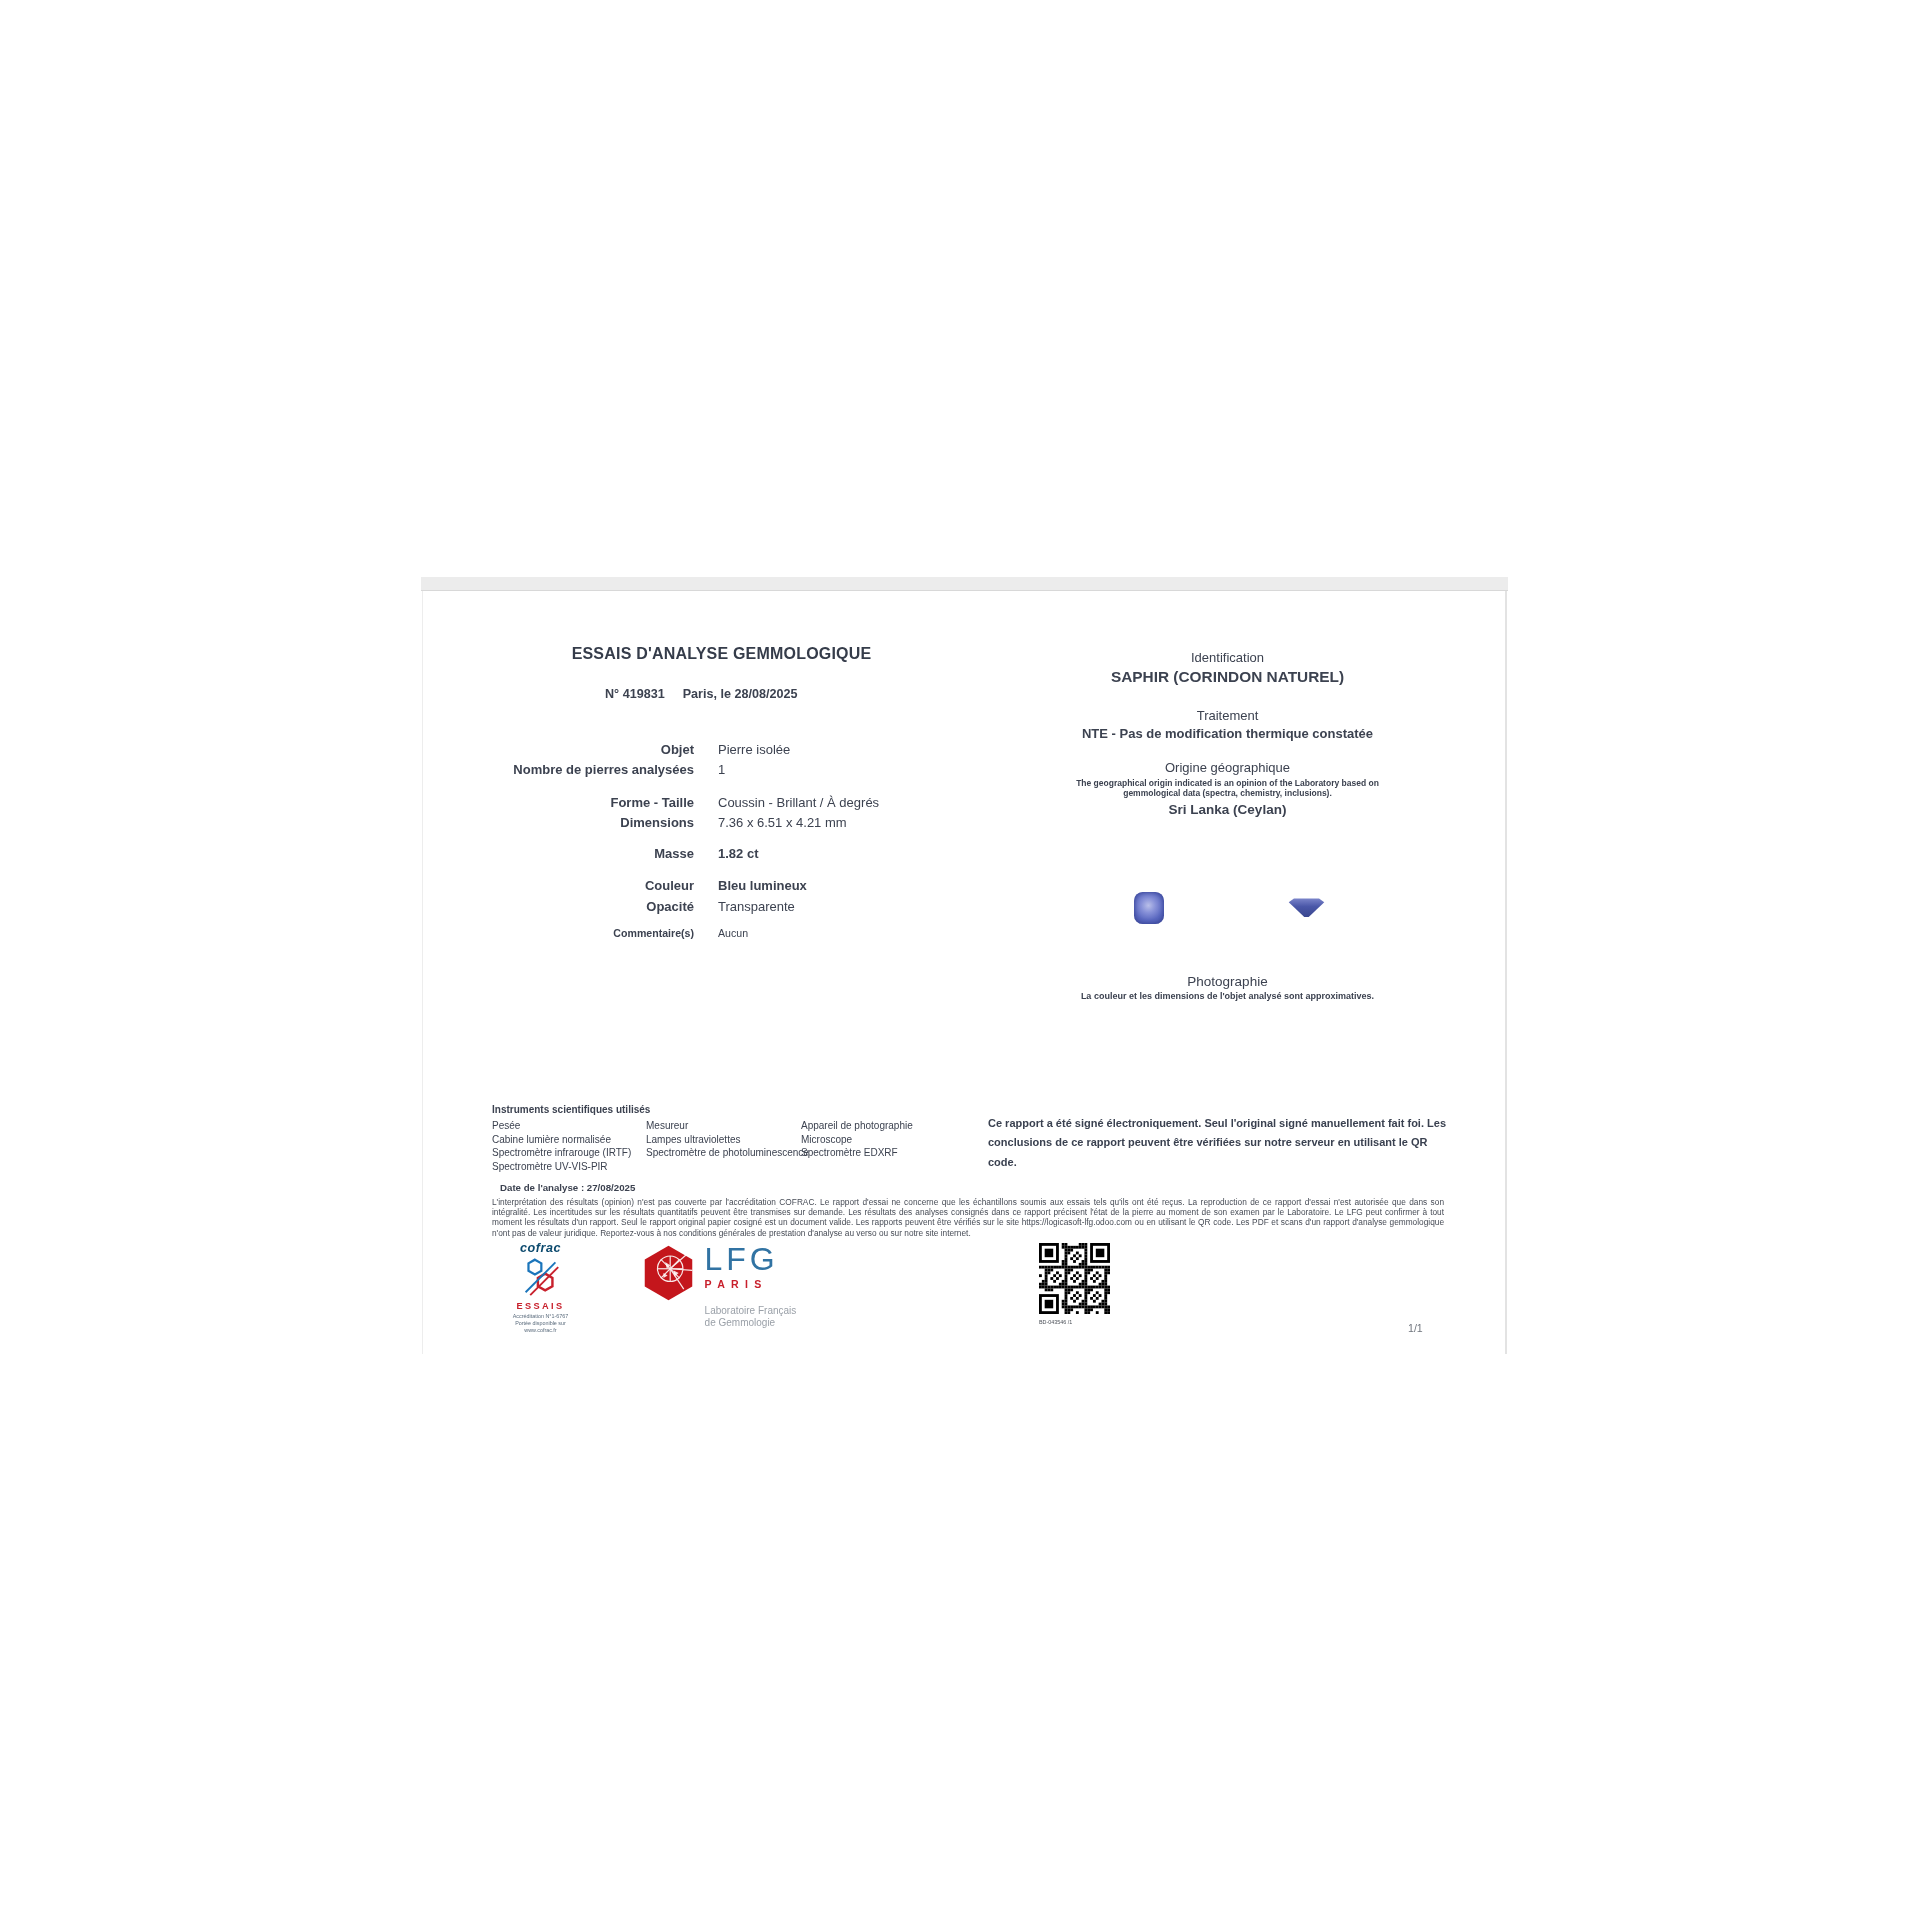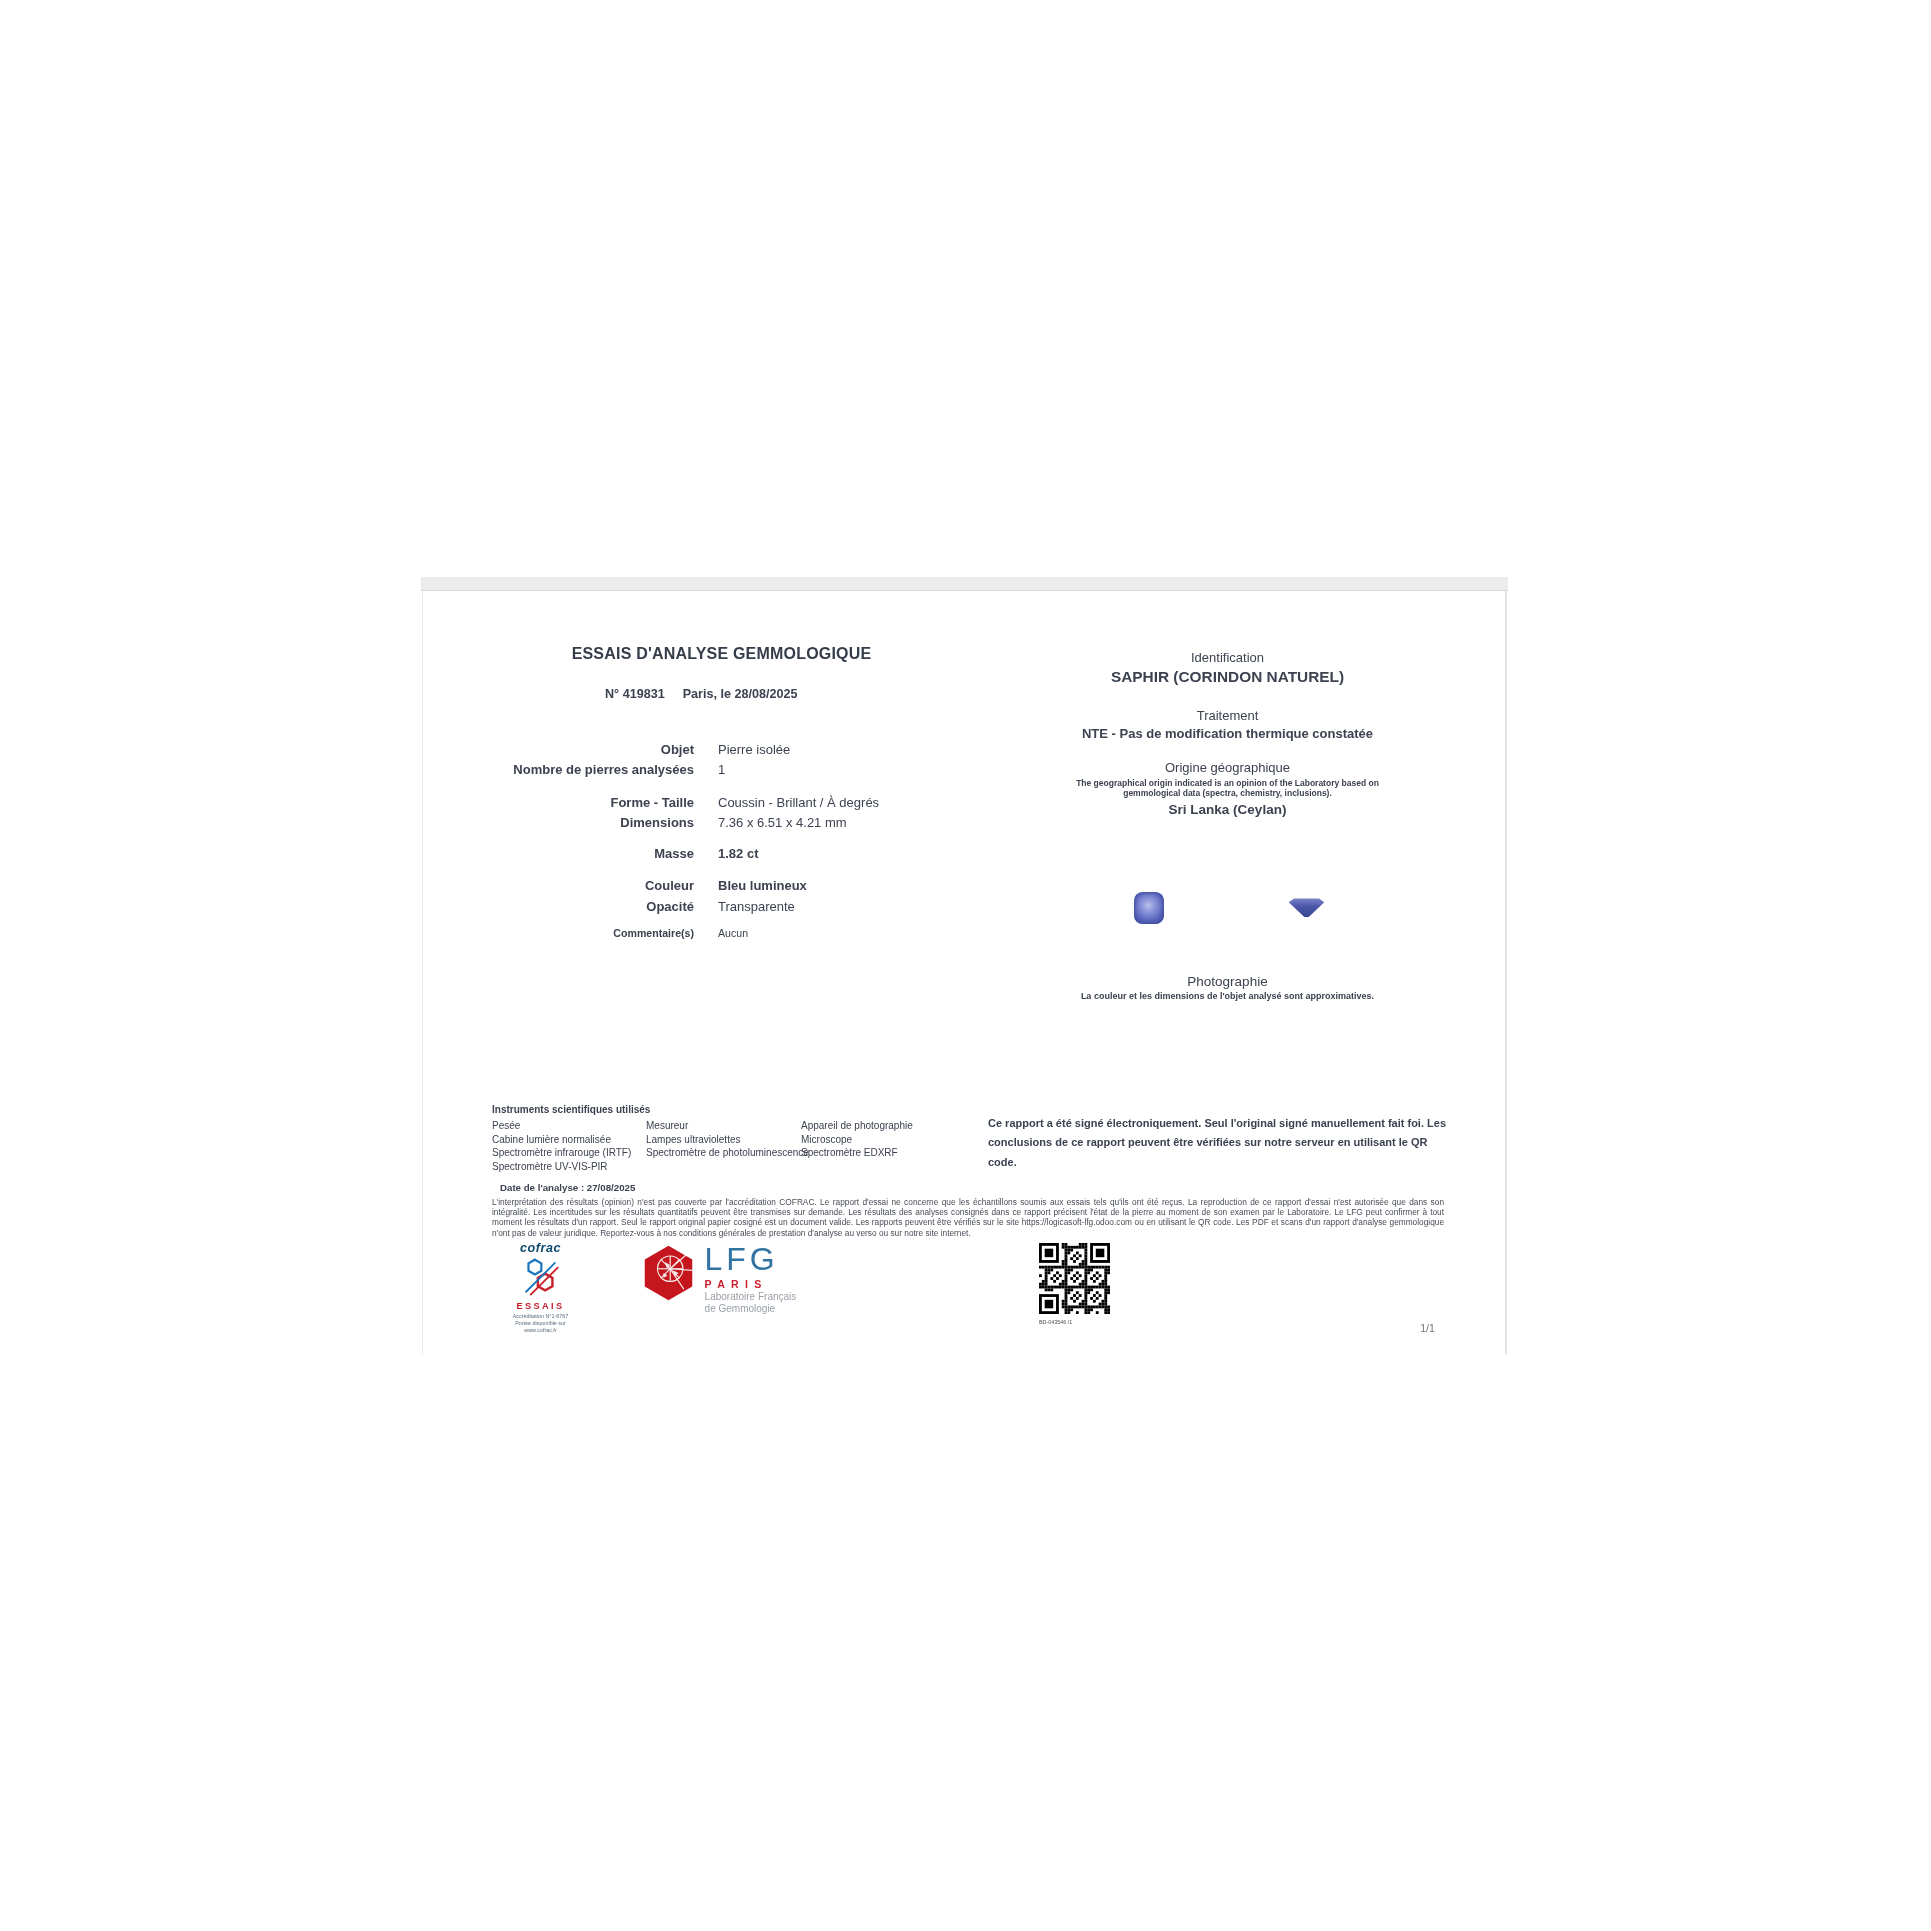--- a/index.html
+++ b/index.html
@@ -43,26 +43,26 @@
   .date-line{left:77px;top:605px;font-size:9.7px;font-weight:600;}
   .disclaimer{left:69px;top:620px;width:952px;font-size:8.3px;line-height:10.2px;text-align:justify;color:#474c56;}
   .cofrac{left:69px;top:664px;width:97px;text-align:center;}
   .cofrac-brand{font-size:12.6px;font-weight:700;font-style:italic;color:#0c4a6e;letter-spacing:0.5px;}
   .cofrac-essais{font-size:9.2px;font-weight:700;color:#c8202c;letter-spacing:2.4px;margin-top:1px;}
   .cofrac-small{font-size:5.4px;line-height:7.2px;color:#5a6b7c;margin-top:1.9px;}
   .lfg{left:220px;top:668px;display:flex;gap:10.6px;align-items:flex-start;}
   .lfg-text{display:flex;flex-direction:column;align-items:flex-start;}
   .lfg-acronym{font-size:32px;line-height:29px;font-weight:400;letter-spacing:3.9px;color:#3173a3;}
   .lfg-city{font-size:10.6px;font-weight:700;letter-spacing:6.3px;color:#c8202c;margin-top:3.9px;}
-  .lfg-sub{font-size:10px;line-height:12.6px;color:#9aa0a8;margin-top:1px;}
+  .lfg-sub{font-size:10px;line-height:12.6px;color:#9aa0a8;margin-top:15px;}
   .qr-wrap{left:616px;top:666px;width:73px;text-align:left;}
   .qr-caption{font-size:5.4px;color:#4a4f57;margin-top:1px;}
   .addr{left:693px;top:671px;width:377px;text-align:center;font-size:11.8px;line-height:15.3px;}
   .addr .b{font-weight:700;}
-  .pagenum{left:985px;top:745px;width:39px;text-align:center;font-size:10.6px;color:#70757e;}
+  .pagenum{left:985px;top:745px;width:39px;font-size:10.6px;color:#70757e;}
 </style>
 </head>
 <body>
 
 <div class="page">
   <div class="page-topbar"></div>
 
   <div class="abs doc-title">ESSAIS D'ANALYSE GEMMOLOGIQUE</div>
   <div class="abs num-row">
     <span>N° 419831</span>

